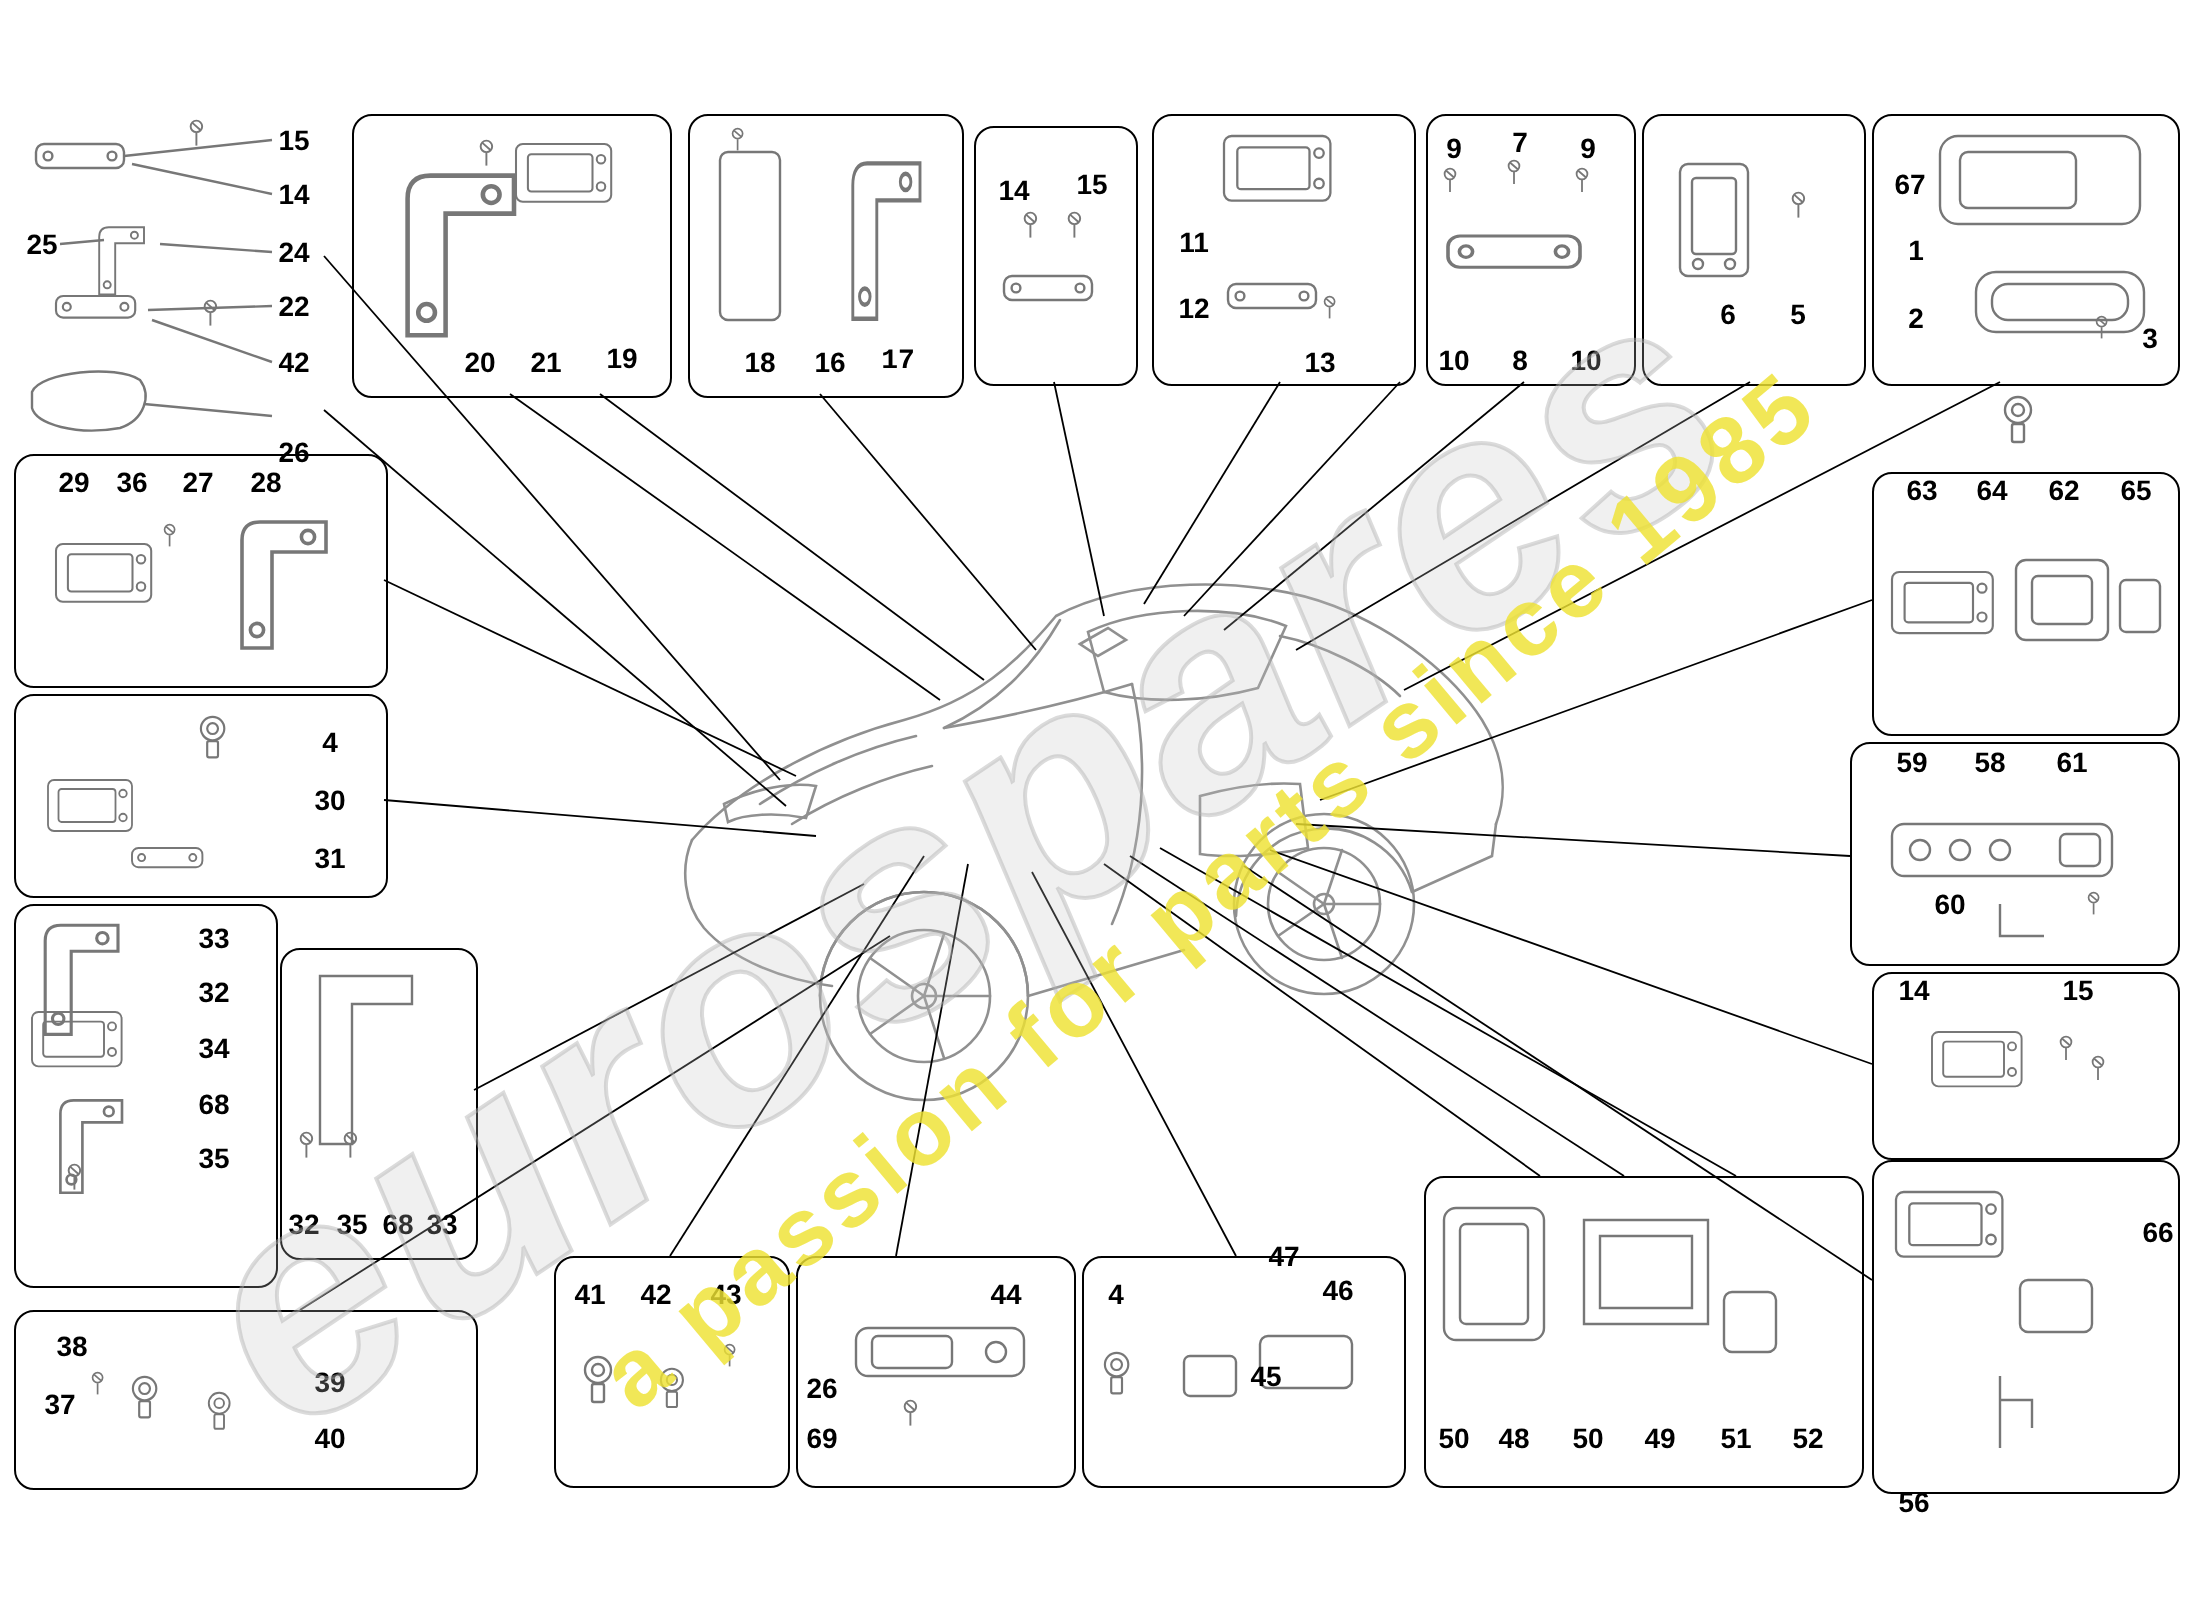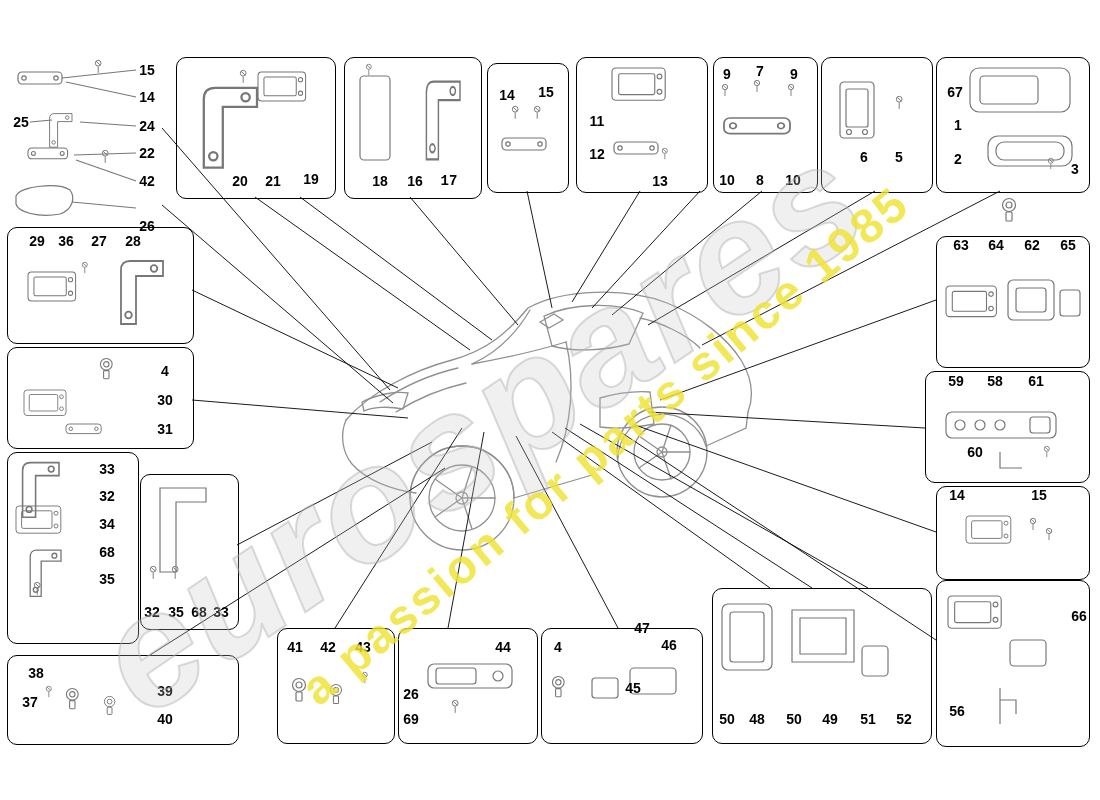--- a/index.html
+++ b/index.html
@@ -302,21 +302,21 @@
       <span class="callout" style="left: 996px; top: 245px;">64</span>
       <span class="callout" style="left: 1032px; top: 245px;">62</span>
       <span class="callout" style="left: 1068px; top: 245px;">65</span>
       <span class="callout" style="left: 956px; top: 381px;">59</span>
       <span class="callout" style="left: 995px; top: 381px;">58</span>
       <span class="callout" style="left: 1036px; top: 381px;">61</span>
       <span class="callout" style="left: 975px; top: 452px;">60</span>
       <span class="callout" style="left: 957px; top: 495px;">14</span>
       <span class="callout" style="left: 1039px; top: 495px;">15</span>
       <span class="callout" style="left: 1079px; top: 616px;">66</span>
-      <span class="callout" style="left: 957px; top: 711px; text-align: right;">56</span>
+      <span class="callout" style="left: 957px; top: 751px; text-align: right;">56</span>
       <span class="callout" style="left: 295px; top: 647px;">41</span>
       <span class="callout" style="left: 328px; top: 647px;">42</span>
       <span class="callout" style="left: 363px; top: 647px;">43</span>
       <span class="callout" style="left: 503px; top: 647px;">44</span>
       <span class="callout" style="left: 411px; top: 694px;">26</span>
       <span class="callout" style="left: 411px; top: 719px;">69</span>
       <span class="callout" style="left: 558px; top: 647px;">4</span>
       <span class="callout" style="left: 597px; top: 628px; margin-left: 45px;">47</span>
       <span class="callout" style="left: 633px; top: 647px; margin-top: 41px;">45</span>
       <span class="callout" style="left: 669px; top: 645px;">46</span>

